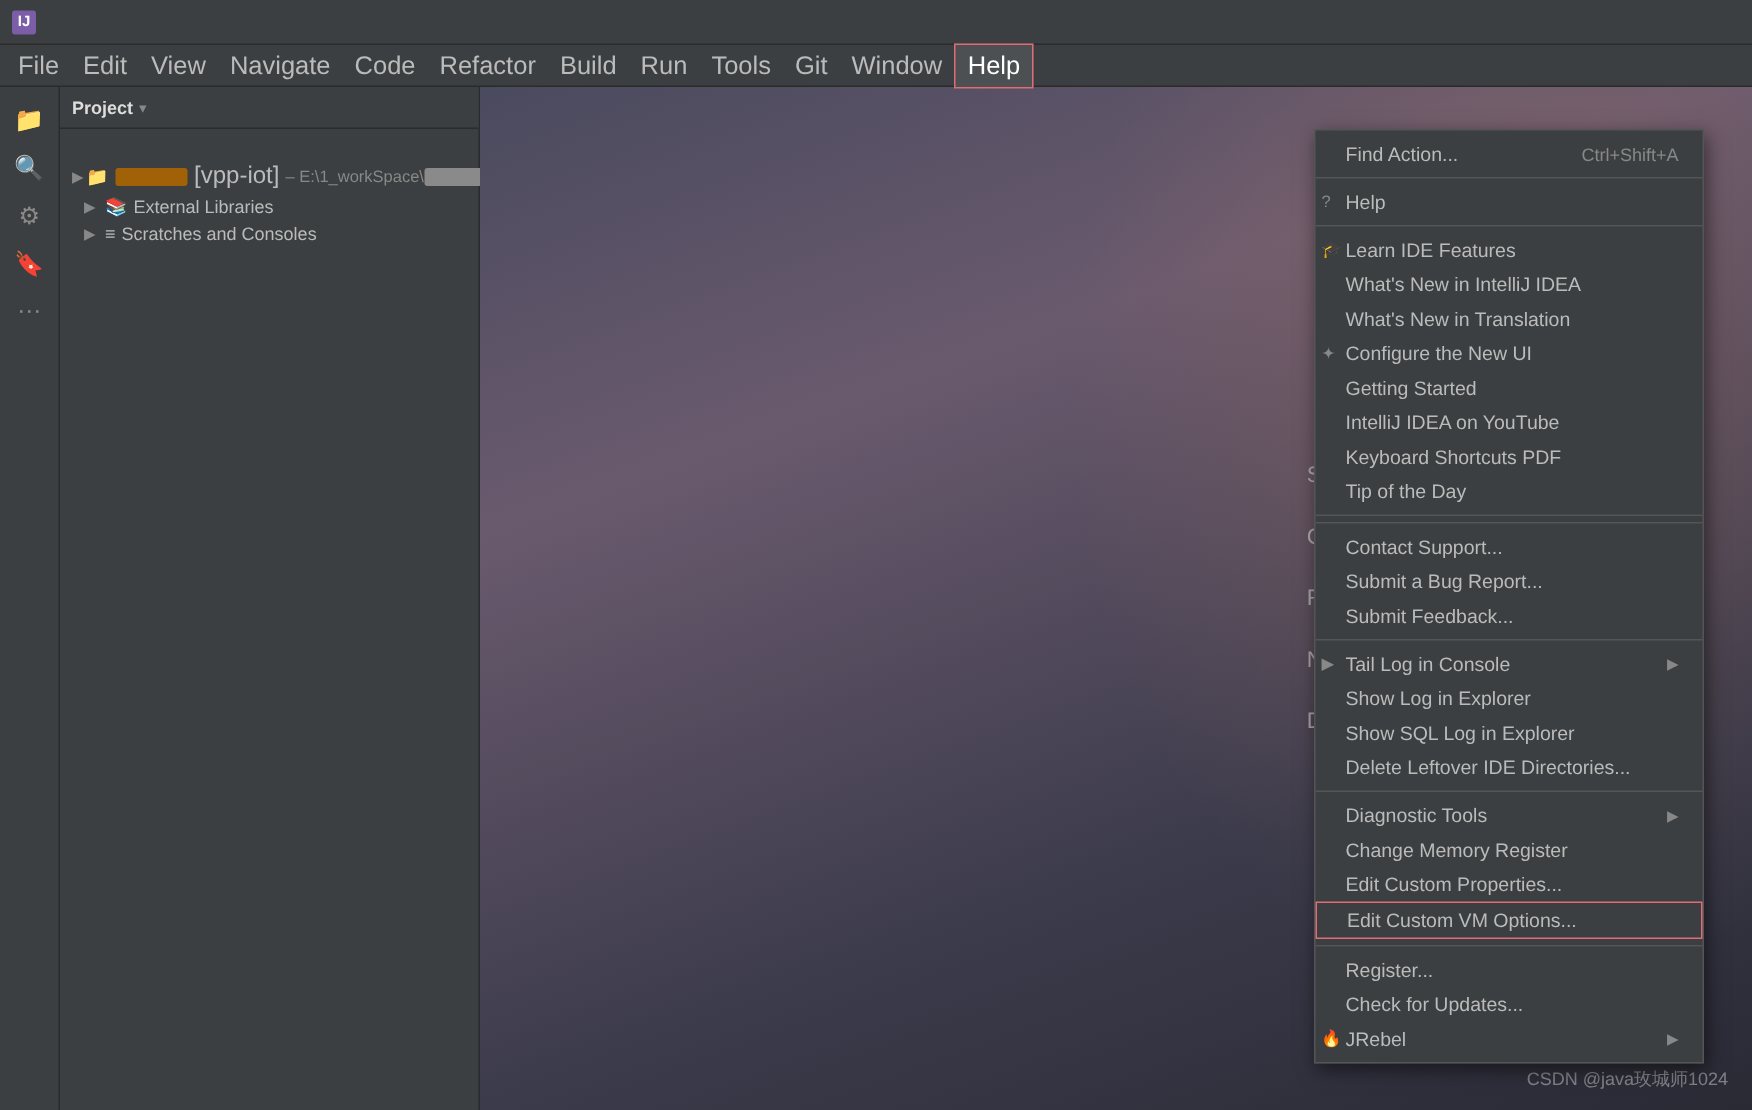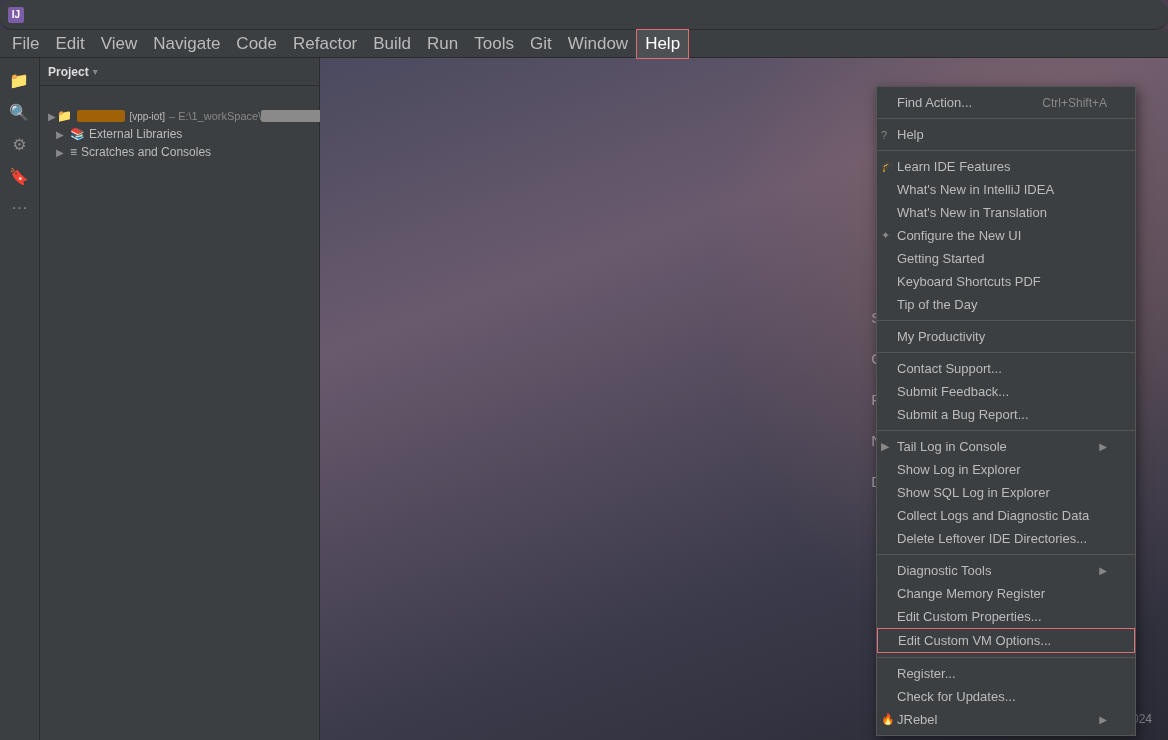--- a/index.html
+++ b/index.html
@@ -24,21 +24,20 @@
     
     .titlebar {
       position: relative;
       z-index: 10;
       background: #3c3f41;
       height: 30px;
       display: flex;
       align-items: center;
       padding: 0 8px;
       border-bottom: 1px solid #2b2b2b;
-      border-radius: 13px;
     }
     .titlebar-icon {
       width: 16px;
       height: 16px;
       background: #7b5ea7;
       border-radius: 2px;
       margin-right: 8px;
       display: flex;
       align-items: center;
       justify-content: center;
@@ -215,21 +214,21 @@
       z-index: 100;
       background: #3c3f41;
       border: 1px solid #555;
       box-shadow: 2px 4px 12px rgba(0,0,0,0.5);
       min-width: 260px;
       padding: 4px 0;
     }
     .menu-item {
       display: flex;
       align-items: center;
-      padding: 4px 28px 4px 20px;
+      padding: 4px 16px 4px 20px;
       cursor: pointer;
       color: #bbbbbb;
       font-size: 13px;
       position: relative;
       white-space: nowrap;
     }
     .menu-item.outlined {
       border: 1px solid #e06c75;
     }
     .menu-item .shortcut {
@@ -294,21 +293,21 @@
   <div class="project-panel">
     <div class="panel-header">
       <span class="panel-header-title">Project</span>
       <span class="panel-header-arrow">▾</span>
     </div>
     <div class="project-tree">
       <div class="tree-item">
         <span class="arrow">▶</span>
         <span class="icon">📁</span>
         <span style="background:#a16207; color:transparent; border-radius:2px; padding:0 6px; font-size:11px;">______</span>
-        <span style="color:#bbbbbb; margin-left:4px; font-size:10px;">[vpp-iot]</span>
+        <span style="color:#bbbbbb; margin-left:4px; font-size:16px;">[vpp-iot]</span>
         <span style="color:#888; font-size:11px; margin-left:4px;">– E:\1_workSpace\</span>
         <span style="background:#8a8a8a; color:transparent; border-radius:2px; padding:0 20px; font-size:11px;">_______</span>
         <span style="color:#5c8a3c; font-size:11px; margin-left:4px;">dev 2↑ / 19 △</span>
       </div>
       <div class="tree-item tree-indent">
         <span class="arrow">▶</span>
         <span class="icon">📚</span>
         <span>External Libraries</span>
       </div>
       <div class="tree-item tree-indent">
@@ -373,61 +372,58 @@
         <span>What's New in Translation</span>
       </div>
       <div class="menu-item">
         <span class="prefix-icon">✦</span>
         <span>Configure the New UI</span>
       </div>
       <div class="menu-item">
         <span>Getting Started</span>
       </div>
       <div class="menu-item">
+        <span>IntelliJ IDEA on YouTube</span>
+      </div>
+      <div class="menu-item">
         <span>Keyboard Shortcuts PDF</span>
       </div>
       <div class="menu-item">
         <span>Tip of the Day</span>
       </div>
 
       <div class="menu-separator"></div>
 
-      <div class="menu-item">
-        <span>My Productivity</span>
-      </div>
 
       <div class="menu-separator"></div>
 
       <div class="menu-item">
         <span>Contact Support...</span>
       </div>
       <div class="menu-item">
+        <span>Submit a Bug Report...</span>
+      </div>
+      <div class="menu-item">
         <span>Submit Feedback...</span>
-      </div>
-      <div class="menu-item">
-        <span>Submit a Bug Report...</span>
       </div>
 
       <div class="menu-separator"></div>
 
       <div class="menu-item">
         <span class="prefix-icon">▶</span>
         <span>Tail Log in Console</span>
         <span class="submenu-arrow">▶</span>
       </div>
       <div class="menu-item">
         <span>Show Log in Explorer</span>
       </div>
       <div class="menu-item">
         <span>Show SQL Log in Explorer</span>
       </div>
       <div class="menu-item">
-        <span>Collect Logs and Diagnostic Data</span>
-      </div>
-      <div class="menu-item">
         <span>Delete Leftover IDE Directories...</span>
       </div>
 
       <div class="menu-separator"></div>
 
       <div class="menu-item">
         <span>Diagnostic Tools</span>
         <span class="submenu-arrow">▶</span>
       </div>
       <div class="menu-item">

